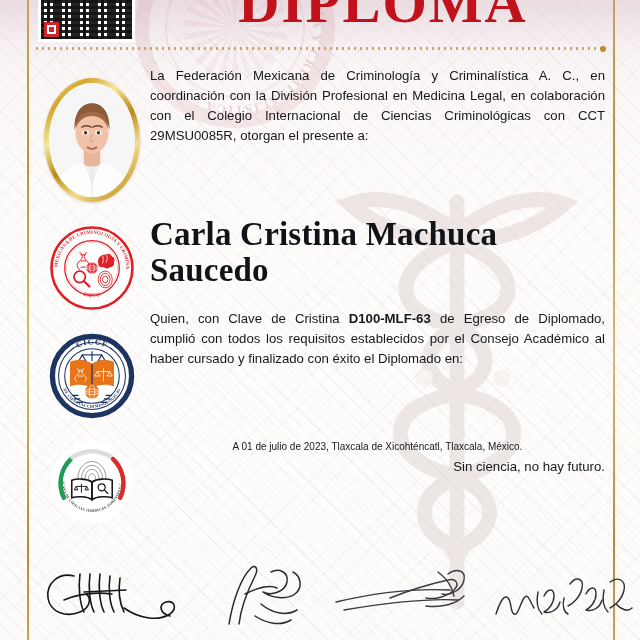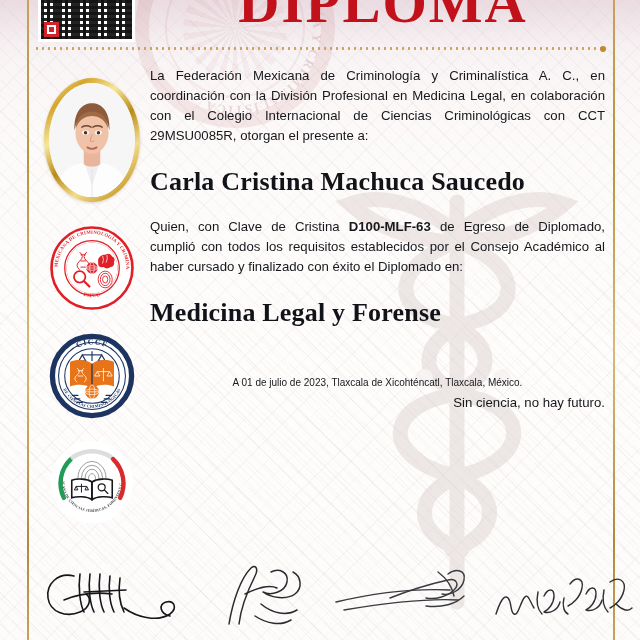--- a/index.html
+++ b/index.html
@@ -211,25 +211,26 @@
     color: #16181c;
     text-align: justify;
     text-align-last: left;
     margin: 0;
   }
   p.body-par b { font-weight: bold; }
 
   .award-name,
   .program-name {
     font-family: "Liberation Serif", serif;
-    font-size: 26px;
+    font-size: 33px;
     font-weight: bold;
     color: #111318;
     letter-spacing: .2px;
     line-height: 1.1;
+    margin-top: 48px;
   }
 
   .spacer-a { height: 22px; }
   .spacer-b { height: 20px; }
   .spacer-c { height: 22px; }
   .spacer-d { height: 20px; }
   .spacer-e { height: 26px; }
 
   .closing {
     font-family: "Liberation Sans", sans-serif;
@@ -517,21 +518,20 @@
     <div class="spacer-a"></div>
 
     <div class="award-name">Carla Cristina Machuca Saucedo</div>
 
     <div class="spacer-b"></div>
 
     <p class="body-par"><span>Quien, con Clave de Cristina </span><b>D100-MLF-63</b><span> de Egreso de Diplomado, cumplió con todos los requisitos establecidos por el Consejo Académico al haber cursado y finalizado con éxito el Diplomado en:</span></p>
 
     <div class="spacer-c"></div>
 
-    <div class="program-name">Medicina Legal y Forense</div>
 
     <div class="spacer-d"></div>
 
 
     <div class="spacer-e"></div>
 
     <div class="closing">A 01 de julio de 2023, Tlaxcala de Xicohténcatl, Tlaxcala, México.</div>
     <div class="motto">Sin ciencia, no hay futuro.</div>
   </div>
 

